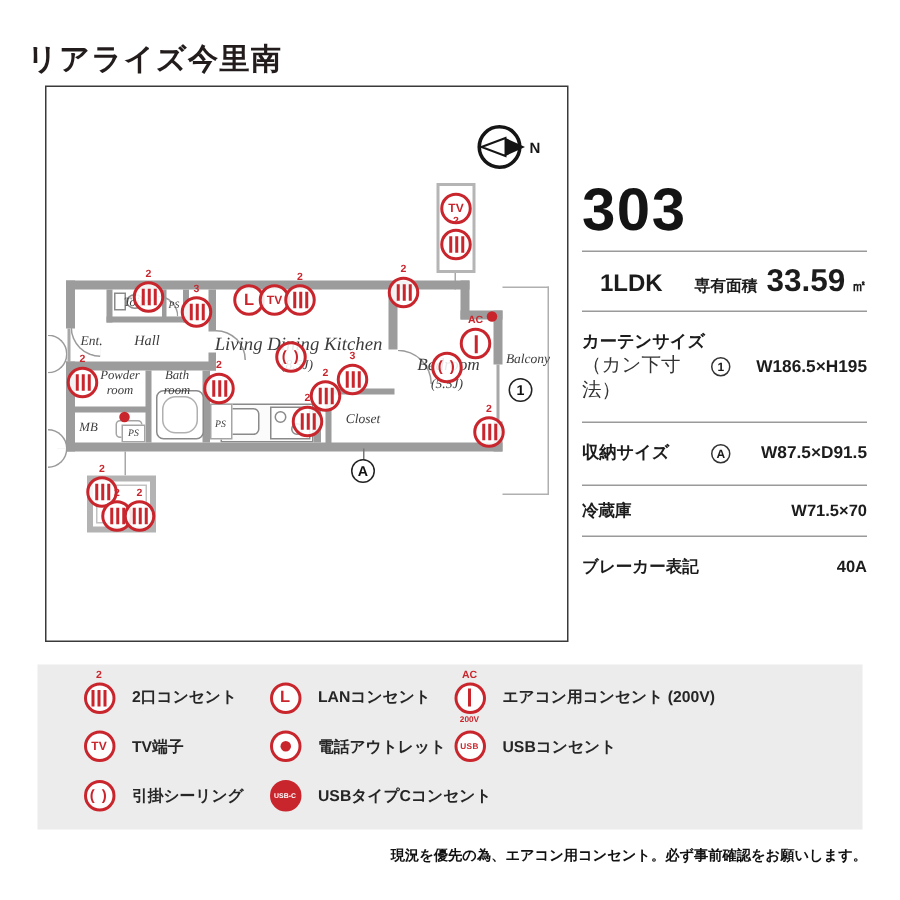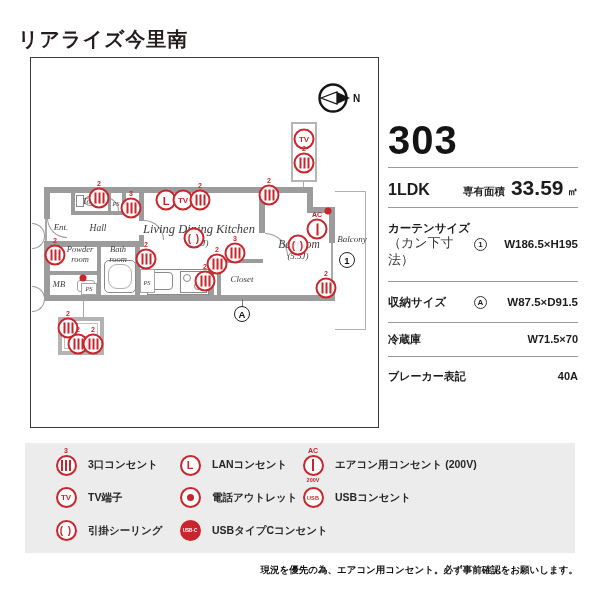--- a/index.html
+++ b/index.html
@@ -38,21 +38,21 @@
   .gasrect{width:24px;height:17px;border:2px solid var(--red);border-radius:2px;background:#fff;position:relative;display:block;}
   .gcirc{position:absolute;left:2px;top:2px;width:9px;height:9px;border:2px solid var(--red);border-radius:50%;}
   .gline{position:absolute;right:-3px;top:5.5px;width:12px;height:2px;background:var(--red);}
   .refcirc{width:16px;height:16px;border:1.5px solid #222;border-radius:50%;background:#fff;display:flex;align-items:center;justify-content:center;font-size:9.5px;font-weight:bold;color:#111;}
 
   
   .info{position:absolute;left:388px;top:118px;width:190px;}
   .unit-number{font-size:40px;font-weight:bold;line-height:1.1;letter-spacing:1px;color:#141414;}
   .hr{border-top:1px solid #9a9a9a;margin:5px 0;}
   .row{display:flex;align-items:baseline;}
-  .area-row{padding:3px 0 2px;}
+  .area-row{padding:3px 0 2px;margin-left:12px;}
   .layout{font-size:16px;font-weight:bold;}
   .area-label{margin-left:auto;font-size:10.5px;font-weight:bold;}
   .area-value{font-size:21px;font-weight:bold;margin-left:6px;}
   .area-unit{font-size:10.5px;font-weight:bold;margin-left:4px;}
   .spec-row{padding:8px 0;align-items:center;}
   .spec-label{font-size:11.5px;font-weight:bold;width:86px;line-height:1.25;}
   .spec-label .sub{font-size:13px;color:#333;font-weight:normal;}
   .circle-ref{display:inline-flex;width:13px;height:13px;border:1px solid #333;border-radius:50%;align-items:center;justify-content:center;font-size:8px;font-weight:bold;flex:none;}
   .spec-value{font-size:11.5px;font-weight:bold;margin-left:auto;}
   .app-row{font-size:11px;font-weight:bold;padding:4px 0;}
@@ -385,29 +385,29 @@
   <div class="row app-row breaker">
     <span>ブレーカー表記</span>
     <span class="right">40A</span>
   </div>
 </div>
 
 <div class="legend">
     <div class="legend-item">
       <span class="sym" style="width:26px;min-width:26px;justify-content:center;">
         <span class="sym">
-          <span class="num">3</span>
+          <span class="num">2</span>
           <span class="circ bars">
             <i></i>
             <i></i>
             <i></i>
           </span>
         </span>
       </span>
-      <span class="legend-label">3口コンセント</span>
+      <span class="legend-label">2口コンセント</span>
     </div>
     <div class="legend-item">
       <span class="sym" style="width:26px;min-width:26px;justify-content:center;">
         <span class="sym">
           <span class="circ txt">TV</span>
         </span>
       </span>
       <span class="legend-label">TV端子</span>
     </div>
     <div class="legend-item">

